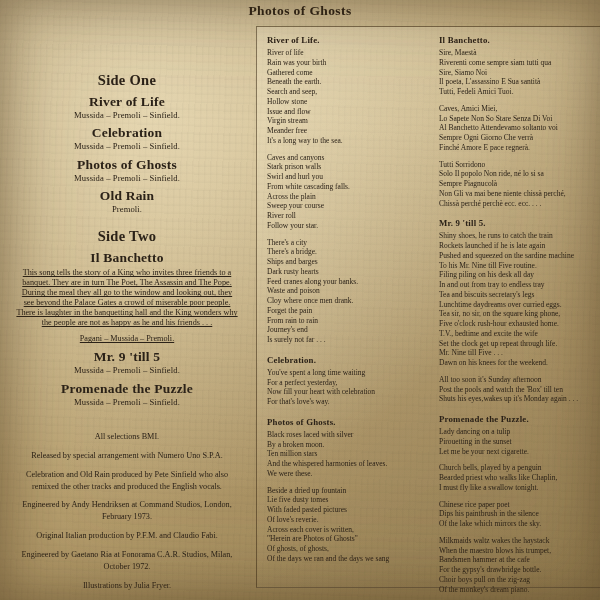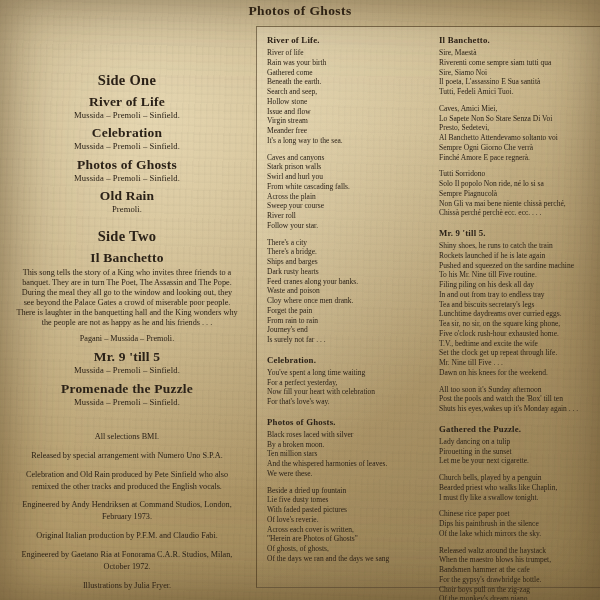--- a/index.html
+++ b/index.html
@@ -85,20 +85,21 @@
   .track .t-credit {
     font-size: 8.6px;
     letter-spacing: 0.1px;
     margin-top: 1px;
   }
   .blurb {
     font-size: 8.2px;
     line-height: 1.22;
     margin: 3px 2px 0 2px;
     text-align: center;
+    text-decoration: underline;
   }
   .blurb .byline {
     display: block;
     margin-top: 6px;
   }
   .notes {
     margin-top: 24px;
     font-size: 8.2px;
     line-height: 1.45;
   }
@@ -276,21 +277,20 @@
           <div class="lines">
             <div>Sire, Maestà</div>
             <div>Riverenti come sempre siam tutti qua</div>
             <div>Sire, Siamo Noi</div>
             <div>Il poeta, L'assassino E Sua santità</div>
             <div>Tutti, Fedeli Amici Tuoi.</div>
           </div>
           <div class="lines">
             <div>Caves, Amici Miei,</div>
             <div>Lo Sapete Non So Stare Senza Di Voi</div>
-            <div>Presto, Sedetevi,</div>
             <div>Al Banchetto Attendevamo soltanto voi</div>
             <div>Sempre Ogni Giorno Che verrà</div>
             <div>Finché Amore E pace regnerà.</div>
           </div>
           <div class="lines">
             <div>Tutti Sorridono</div>
             <div>Solo Il popolo Non ride, né lo si sa</div>
             <div>Sempre Piagnucolà</div>
             <div>Non Gli va mai bene niente chissà perché,</div>
             <div>Chissà perché perchè ecc. ecc. . . .</div>
@@ -310,38 +310,38 @@
             <div>T.V., bedtime and excite the wife</div>
             <div>Set the clock get up repeat through life.</div>
             <div>Mr. Nine till Five . . .</div>
             <div>Dawn on his knees for the weekend.</div>
           </div>
           <div class="lines">
             <div>All too soon it's Sunday afternoon</div>
             <div>Post the pools and watch the 'Box' till ten</div>
             <div>Shuts his eyes,wakes up it's Monday again . . .</div>
           </div>
-          <div class="lyr-h spaced">Gathered the Puzzle.</div>
+          <div class="lyr-h spaced">Promenade the Puzzle.</div>
           <div class="lines">
             <div>Lady dancing on a tulip</div>
             <div>Pirouetting in the sunset</div>
             <div>Let me be your next cigarette.</div>
           </div>
           <div class="lines">
             <div>Church bells, played by a penguin</div>
             <div>Bearded priest who walks like Chaplin,</div>
             <div>I must fly like a swallow tonight.</div>
           </div>
           <div class="lines">
             <div>Chinese rice paper poet</div>
             <div>Dips his paintbrush in the silence</div>
             <div>Of the lake which mirrors the sky.</div>
           </div>
           <div class="lines">
-            <div>Released waltz around the haystack</div>
+            <div>Milkmaids waltz wakes the haystack</div>
             <div>When the maestro blows his trumpet,</div>
             <div>Bandsmen hammer at the cafe</div>
             <div>For the gypsy's drawbridge bottle.</div>
             <div>Choir boys pull on the zig-zag</div>
             <div>Of the monkey's dream piano.</div>
           </div>
         </div>
     </div>
   </div>
 

